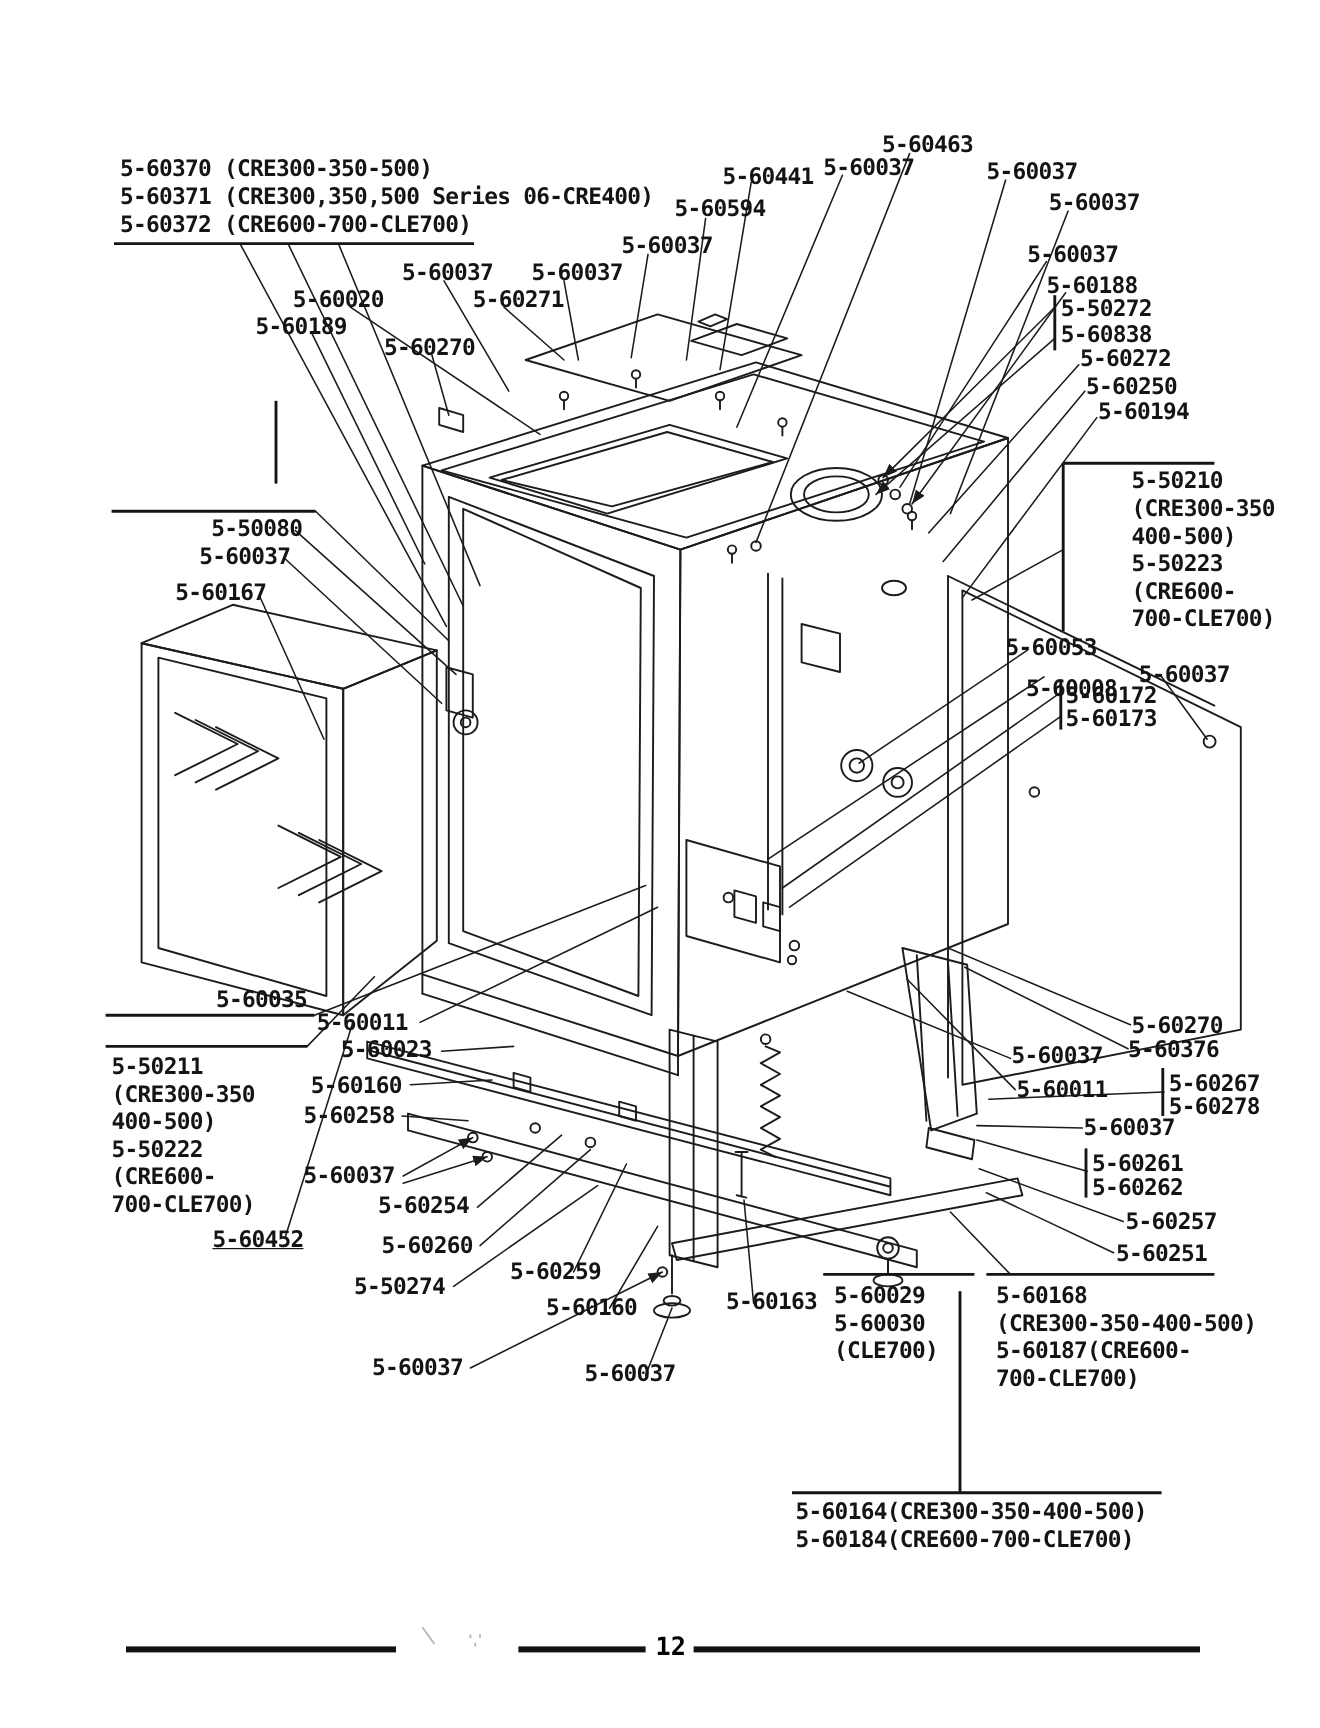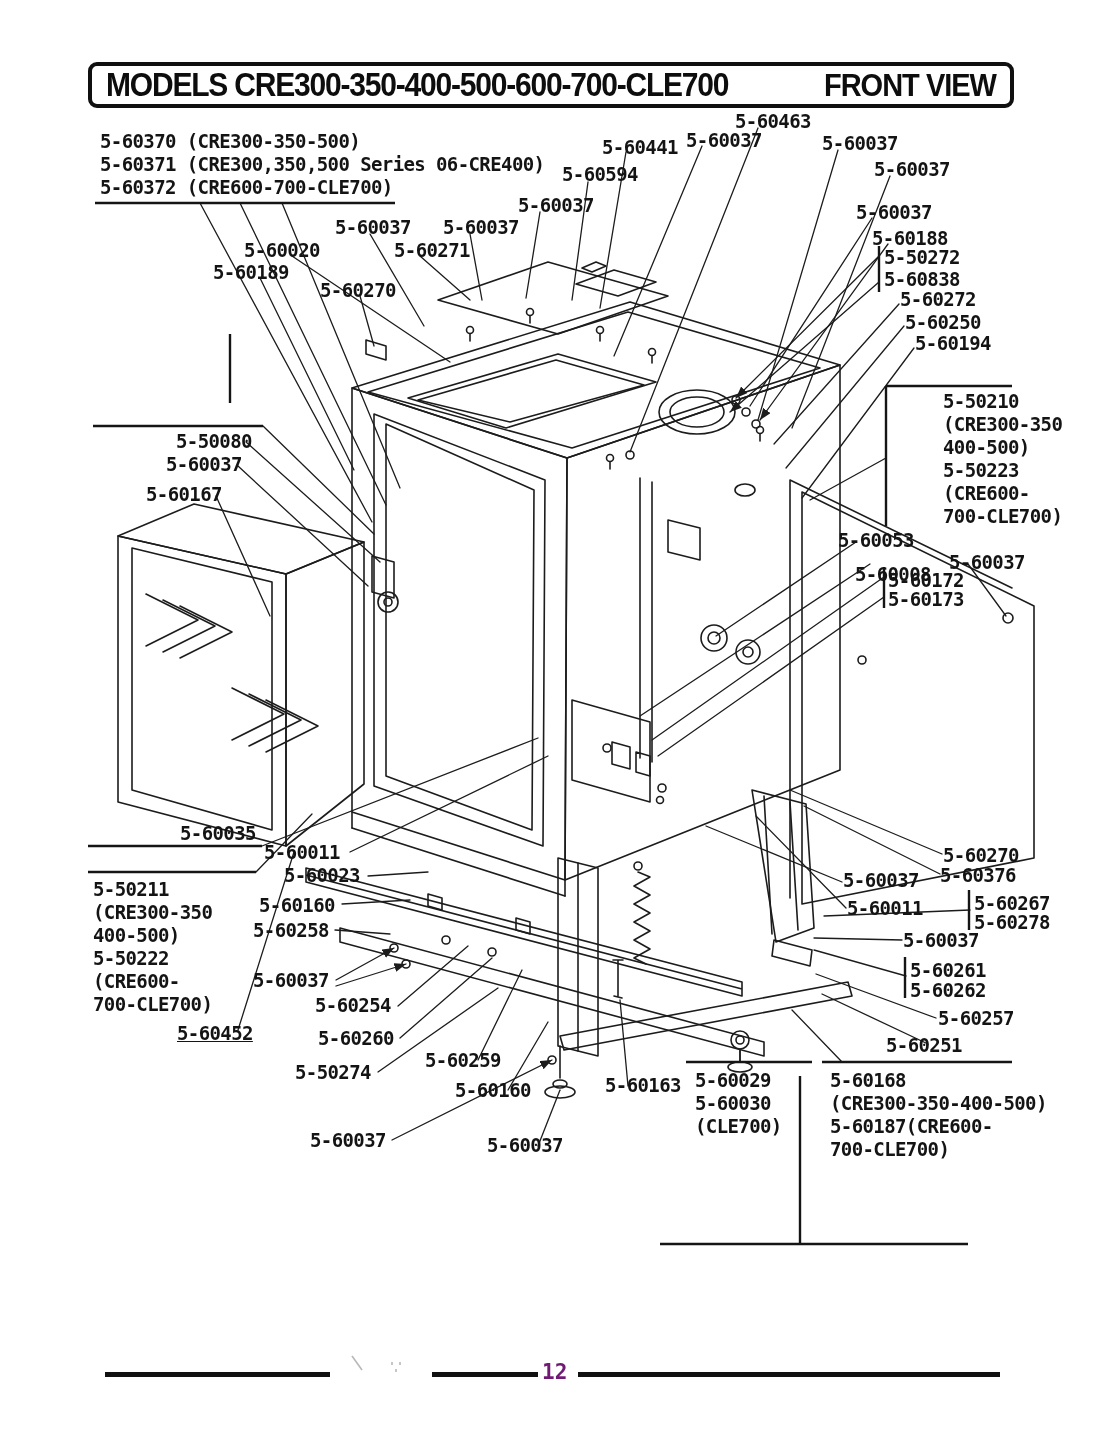--- a/index.html
+++ b/index.html
@@ -20,32 +20,28 @@
   .leader { stroke:#1c1c1c; fill:none; stroke-width:1.3; stroke-linecap:round; }
   .rule   { stroke:#151515; fill:none; stroke-width:2.4; stroke-linecap:butt; }
 
   .callout-layer { position:absolute; left:0; top:0; width:1100px; height:1440px; pointer-events:none; }
   .callout {
     position:absolute; font-weight:700; font-size:19px; line-height:23px;
     color:#141414; white-space:pre-line; letter-spacing:-0.6px;
   }
 
   .fbar { position:absolute; height:5px; background:#111; }
-  .pageno { position:absolute; left:542px; top:1360px; width:34px; text-align:left;
-            font:700 21px "DejaVu Sans Mono", monospace; color:#701a75; }
+  .pageno { position:absolute; left:542px; top:1360px; width:34px; text-align:center;
+            font:700 21px "DejaVu Sans Mono", monospace; color:#000000; }
 </style>
 </head>
 <body>
 
 <div class="page">
 
-  <div class="header-bar">
-    <span class="models-title">MODELS CRE300-350-400-500-600-700-CLE700</span>
-    <span class="view-label">FRONT VIEW</span>
-  </div>
 
   <svg class="diagram" width="1100" height="1440" viewBox="0 0 1100 1440">
     <defs>
       <marker id="arw" markerWidth="10" markerHeight="9" refX="9" refY="3.5" orient="auto">
         <path d="M0,0 L9,3.5 L0,7 Z" fill="#1c1c1c"></path>
       </marker>
     </defs>
 
     <g class="draw">
 
@@ -292,35 +288,37 @@
 400-500)
 5-50222
 (CRE600-
 700-CLE700)</div>
       <div class="callout" style="left: 253px; top: 969px;">5-60037</div>
       <div class="callout" style="left: 910px; top: 959px;">5-60261</div>
       <div class="callout" style="left: 910px; top: 979px;">5-60262</div>
       <div class="callout" style="left: 315px; top: 994px;">5-60254</div>
       <div class="callout" style="left: 938px; top: 1007px;">5-60257</div>
       <div class="callout" style="left: 318px; top: 1027px;">5-60260</div>
-      <div class="callout" style="left: 886px; top: 1034px;">5-60251</div>
+      <div class="callout" style="left: 930px; top: 1034px;">5-60251</div>
       <div class="callout" style="left: 177px; top: 1022px; text-decoration: underline;">5-60452</div>
       <div class="callout" style="left: 425px; top: 1049px;">5-60259</div>
       <div class="callout" style="left: 295px; top: 1061px;">5-50274</div>
       <div class="callout" style="left: 455px; top: 1079px;">5-60160</div>
       <div class="callout" style="left: 605px; top: 1074px;">5-60163</div>
       <div class="callout" style="left: 695px; top: 1069px;">5-60029
 5-60030
 (CLE700)</div>
       <div class="callout" style="left: 830px; top: 1069px;">5-60168
 (CRE300-350-400-500)
 5-60187(CRE600-
 700-CLE700)</div>
       <div class="callout" style="left: 310px; top: 1129px;">5-60037</div>
       <div class="callout" style="left: 487px; top: 1134px;">5-60037</div>
+      <div class="callout" style="left: 663px; top: 1249px;">5-60164(CRE300-350-400-500)
+5-60184(CRE600-700-CLE700)</div>
     </div>
 
   <div class="fbar" style="left:105px; top:1372px; width:225px;"></div>
   <div class="fbar" style="left:432px; top:1372px; width:106px;"></div>
   <div class="fbar" style="left:578px; top:1372px; width:422px;"></div>
   <div class="pageno">12</div>
 
 </div>
 
 </body></html>

